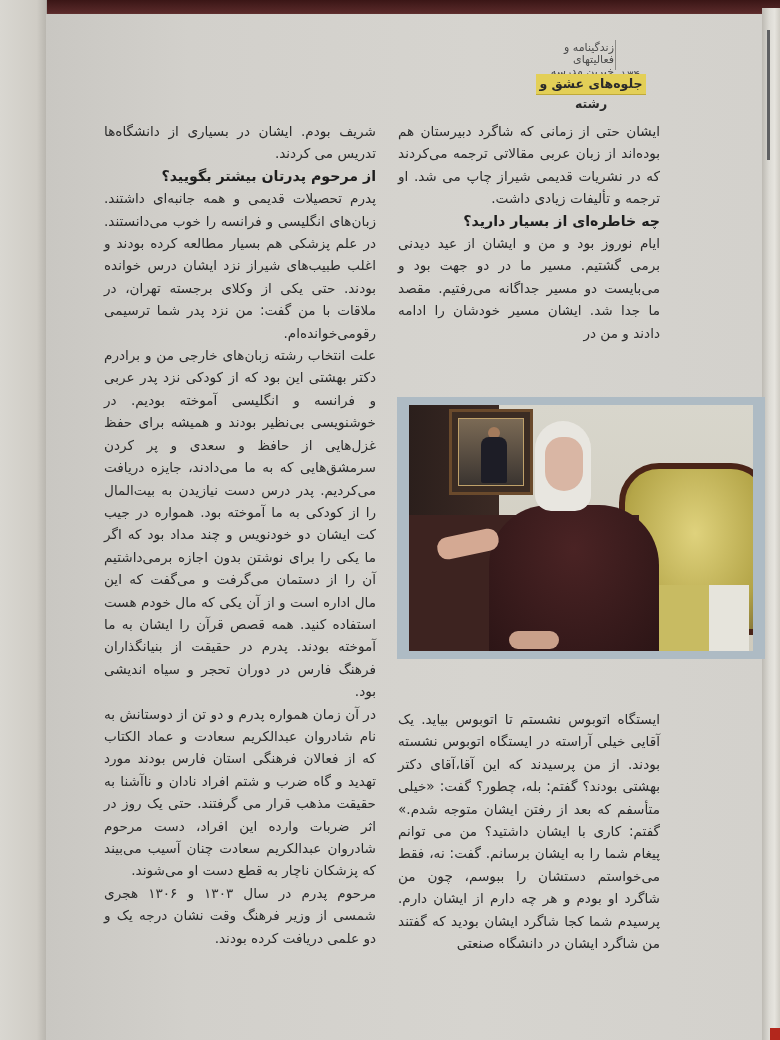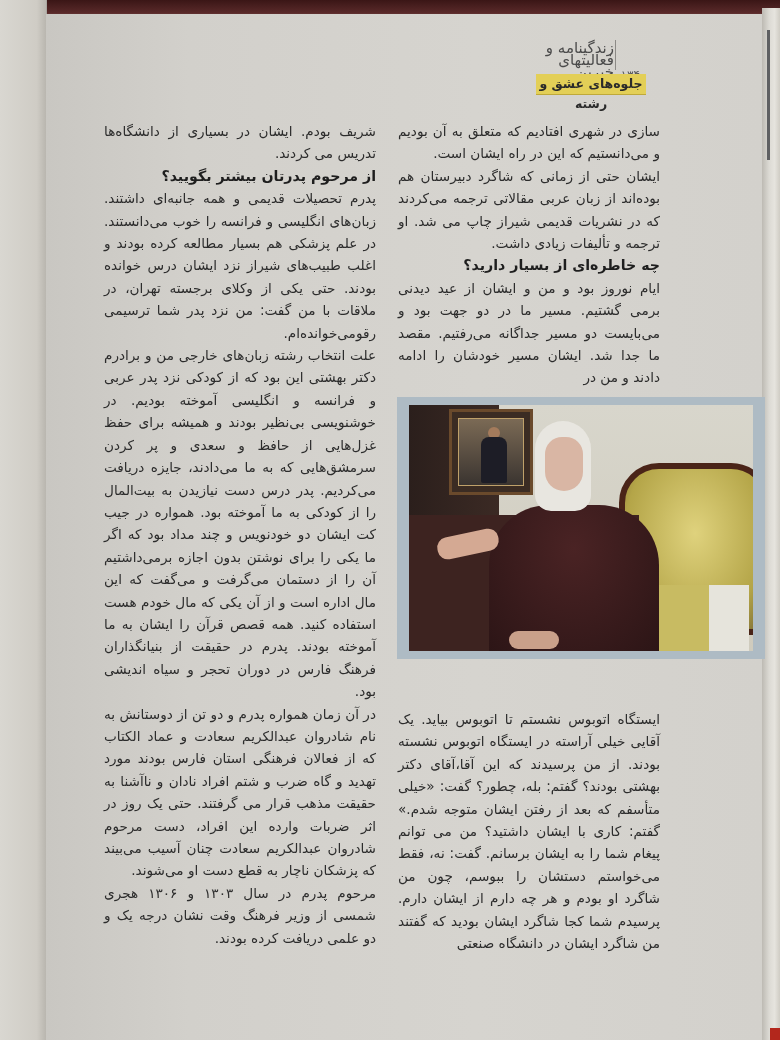--- a/index.html
+++ b/index.html
@@ -29,21 +29,21 @@
     position:absolute; left:5px; top:22px; width:3px; height:130px; background:#5f6062;
   }
   .red-corner { position:absolute; right:0; bottom:0; width:10px; height:12px; background:#b3271c; }
 
   
   .header {
     position:absolute; left:536px; top:40px; width:108px; height:56px;
   }
   .header .series {
     position:absolute; right:30px; top:2px; width:80px;
-    font-size:15px; line-height:12px; color:#4b4b4b; text-align:right;
+    font-size:11px; line-height:12px; color:#4b4b4b; text-align:right;
   }
   .header .vline { position:absolute; right:28px; top:0; width:1px; height:30px; background:#8c8a86; }
   .header .pageno {
     position:absolute; right:4px; top:8px; font-size:12px; color:#5a5a5a;margin-top:20px;
   }
   .header .section {
     position:absolute; right:-2px; top:34px; width:110px; height:20px;
     background:#e3cf57; color:#2a2a2a; font-size:12.5px; font-weight:bold;
     line-height:20px; text-align:center; border-bottom:1px solid #bfa93a;
   }
@@ -101,21 +101,20 @@
   <div class="series">
     <div>زندگینامه و فعالیتهای</div>
     <div>خیرین مدرسه ساز</div>
   </div>
   <div class="vline"></div>
   <div class="pageno">۱۳۴</div>
   <div class="section">جلوه‌های عشق و رشته</div>
 </div>
 
 <div class="col col-right-top">
-  <p>سازی در شهری افتادیم که متعلق به آن بودیم و می‌دانستیم که این در راه ایشان است.</p>
   <p>ایشان حتی از زمانی که شاگرد دبیرستان هم بوده‌اند از زبان عربی مقالاتی ترجمه می‌کردند که در نشریات قدیمی شیراز چاپ می شد. او ترجمه و تألیفات زیادی داشت.</p>
   <h3>چه خاطره‌ای از بسیار دارید؟</h3>
   <p>ایام نوروز بود و من و ایشان از عید دیدنی برمی گشتیم. مسیر ما در دو جهت بود و می‌بایست دو مسیر جداگانه می‌رفتیم. مقصد ما جدا شد. ایشان مسیر خودشان را ادامه دادند و من در</p>
 </div>
 
 <div class="photo-frame">
   <div class="photo">
     <div class="wall"></div>
     <div class="dark-left"></div>
     <div class="frame-pic">

